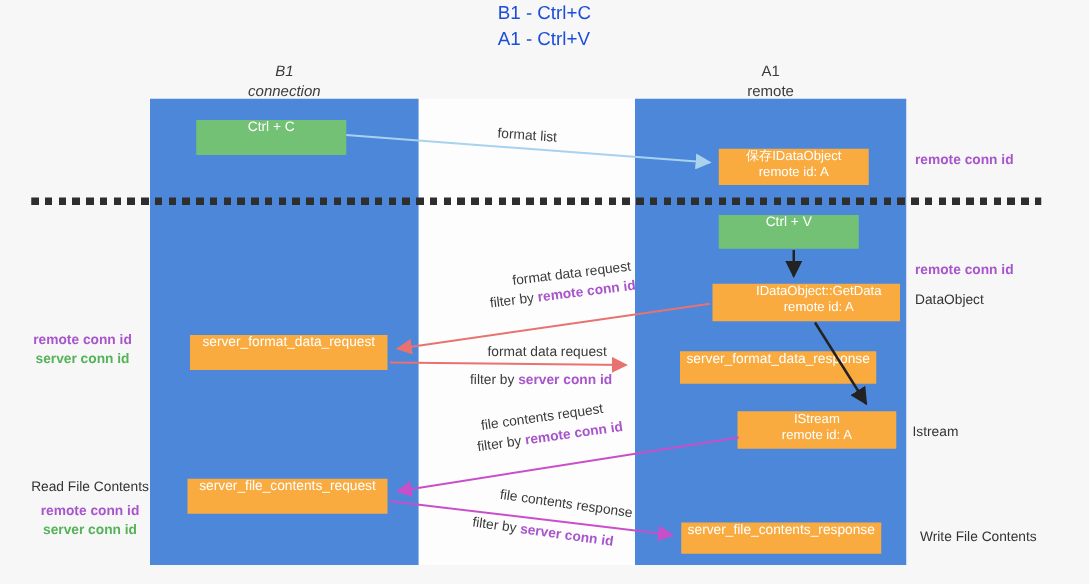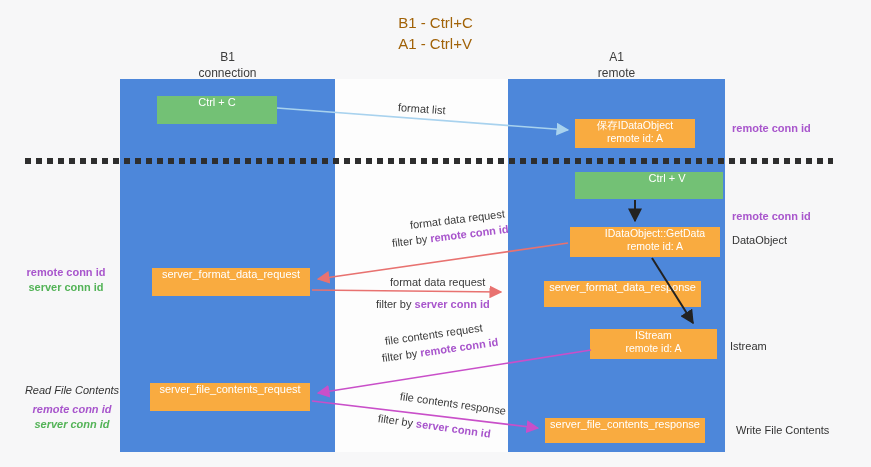--- a/index.html
+++ b/index.html
@@ -3,21 +3,21 @@
 <meta charset="utf-8">
 <style>
   html,body{margin:0;padding:0;background:#f8f8f8;}
   #canvas{
     position:relative;width:871px;height:467px;overflow:hidden;
     background:#f7f7f8;
     font-family:"Liberation Sans",sans-serif;
     color:#333;
   }
   .abs{position:absolute;}
-  #title{top:12px;left:0;width:100%;text-align:center;font-size:15px;line-height:1.4;color:#a16207;}
+  #title{top:0;left:0;width:100%;text-align:center;font-size:15px;line-height:1.4;color:#1d4ed8;}
   #title .tl{display:inline-block;text-align:left;}
   .lane-header{top:50px;text-align:center;font-size:12px;line-height:1.3;color:#3c3c3c;}
   .lane{top:79px;height:373px;background:#4d87da;}
   .lane-gap{top:79px;height:373px;background:#fdfdfd;}
   .dashline{
     top:158px;left:25px;width:808px;height:6px;
     background:repeating-linear-gradient(90deg,#2e2e2e 0 6px,transparent 6px 11px);
   }
   .box{
     position:absolute;display:flex;flex-direction:column;align-items:center;
@@ -39,21 +39,21 @@
 
 <div id="canvas">
 
   <div class="abs" id="title">
     <div class="tl">
       <div>B1 - Ctrl+C</div>
       <div>A1 - Ctrl+V</div>
     </div>
   </div>
 
-  <div class="abs lane-header" style="left:120px;width:215px;">
+  <div class="abs lane-header" style="left:120px;width:215px;font-style:italic;">
     <div>B1</div>
     <div>connection</div>
   </div>
   <div class="abs lane-header" style="left:508px;width:217px;">
     <div>A1</div>
     <div>remote</div>
   </div>
 
   <div class="abs lane" style="left:120px;width:215px;"></div>
   <div class="abs lane-gap" style="left:335px;width:173px;"></div>
@@ -63,21 +63,21 @@
 
   <div class="box green" style="left:157px;top:96px;width:120px;height:28px;">
     <div>Ctrl + C</div>
   </div>
 
   <div class="box orange" style="left:575px;top:119px;width:120px;height:29px;">
     <div class="l2">保存IDataObject</div>
     <div class="l2">remote id: A</div>
   </div>
 
-  <div class="box green" style="left:575px;top:172px;width:112px;height:27px;padding-left:36px;">
+  <div class="box green" style="left:575px;top:172px;width:112px;height:27px;">
     <div>Ctrl + V</div>
   </div>
 
   <div class="box orange" style="left:570px;top:227px;width:130px;height:30px;padding-left:20px;">
     <div class="l2">IDataObject::GetData</div>
     <div class="l2">remote id: A</div>
   </div>
 
   <div class="box orange" style="left:152px;top:268px;width:158px;height:28px;">
     <div>server_format_data_request</div>
@@ -103,21 +103,21 @@
   <div class="abs sidelabel purple" style="left:732px;top:122px;">remote conn id</div>
   <div class="abs sidelabel purple" style="left:732px;top:210px;">remote conn id</div>
   <div class="abs sidelabel blacktx" style="left:732px;top:234px;">DataObject</div>
   <div class="abs sidelabel blacktx" style="left:730px;top:340px;">Istream</div>
   <div class="abs sidelabel blacktx" style="left:736px;top:424px;">Write File Contents</div>
 
   <div class="abs stack" style="left:18px;top:265px;width:96px;">
     <div class="purple">remote conn id</div>
     <div class="greentx">server conn id</div>
   </div>
-  <div class="abs stack" style="left:20px;top:383px;width:104px;font-style:italic;">
+  <div class="abs stack" style="left:20px;top:383px;width:104px;">
     <div class="blacktx" style="margin-bottom:4px;">Read File Contents</div>
     <div class="purple">remote conn id</div>
     <div class="greentx">server conn id</div>
   </div>
 
   <div class="abs msg" style="left:398px;top:101px;transform:rotate(4deg);">format list</div>
 
   <div class="abs msg" style="left:410px;top:219px;transform:rotate(-7deg);">format data request</div>
   <div class="abs msg" style="left:392px;top:237px;transform:rotate(-7deg);"><span>filter by </span><span class="purple">remote conn id</span></div>
 

